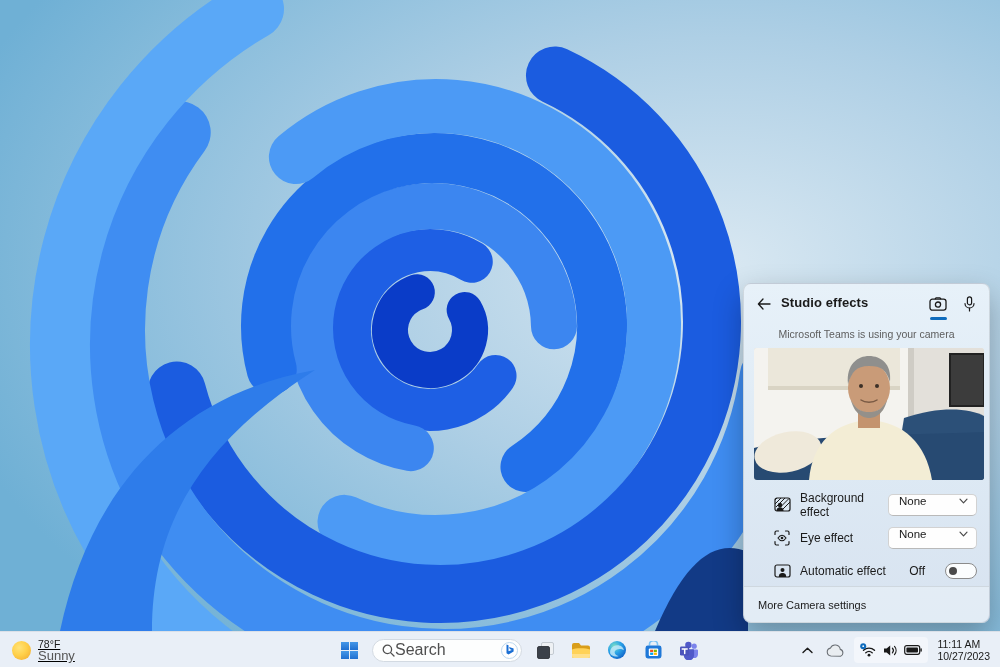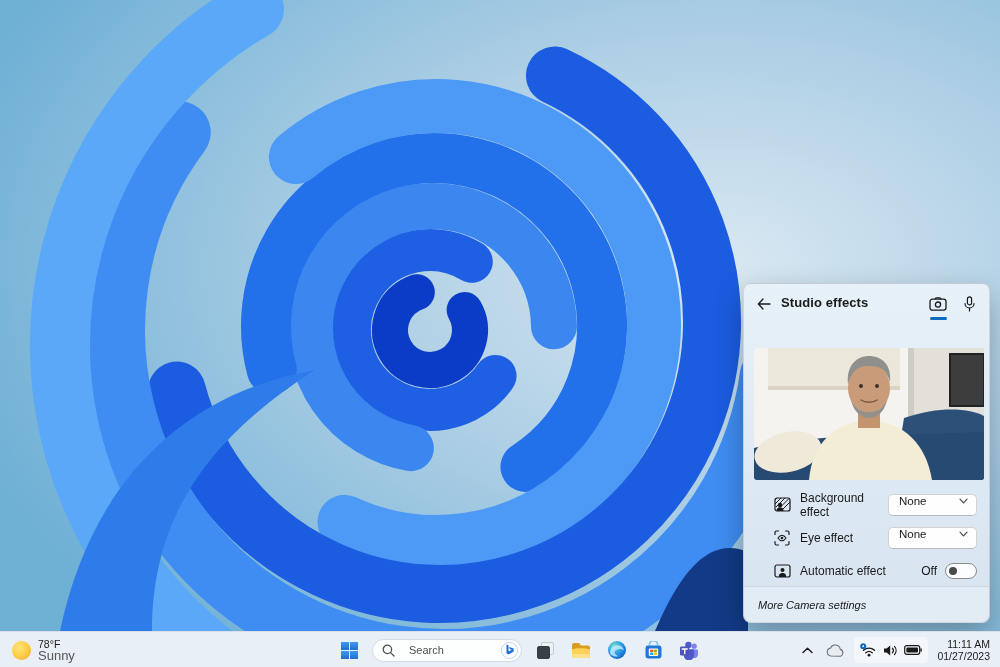--- a/index.html
+++ b/index.html
@@ -31,61 +31,61 @@
     border-radius:3px; overflow:hidden; background:#e7e4de; }
   .rows { position:absolute; left:0; top:204px; width:100%; }
   .row { position:absolute; left:30px; right:12px; height:33px; display:flex; align-items:center; }
   .row-0 { top:0; } .row-1 { top:33px; } .row-2 { top:66px; }
   .row-icon { width:17px; height:17px; margin-right:9px; flex:none; display:flex; align-items:center; }
   .row-label { font-size:12px; color:#1a1a1a; flex:1; }
   .dropdown { width:89px; height:22px; background:#fefefe; border:1px solid #d2d2d2;
     border-bottom-color:#b9b9b9; border-radius:5px; display:flex; align-items:center;
     padding:0 8px 8px 10px; cursor:pointer; }
   .dropdown-value { flex:1; font-size:11.5px; color:#1a1a1a; }
-  .toggle-wrap { display:flex; align-items:center; gap:8px; }
+  .toggle-wrap { display:flex; align-items:center; gap:20px; }
   .toggle-label { font-size:12px; color:#1a1a1a; }
   .toggle { width:32px; height:16px; border-radius:9px; border:1px solid #8b8b8b;
     background:#fbfdfe; position:relative; cursor:pointer; }
   .toggle-knob { position:absolute; left:3px; top:3px; width:8px; height:8px; border-radius:50%; background:#4a4a4a; }
   .fly-footer { position:absolute; left:0; bottom:0; width:100%; height:36px;
     border-top:1px solid rgba(0,0,0,.09); display:flex; align-items:center; padding:0 14px;
-    border-radius:0 0 8px 8px; background:rgba(240,246,251,.45);font-style:italic; }
+    border-radius:0 0 8px 8px; background:rgba(240,246,251,.45); }
   .footer-link { font-size:11px; color:#1a1a1a; cursor:pointer; }
 
   
   .taskbar { position:absolute; left:0; top:631px; width:1000px; height:36px;
     background:#e9eff7; border-top:1px solid rgba(0,0,0,.06); }
   .widget { position:absolute; left:4px; top:0; height:36px; display:flex; align-items:center;
     padding:0 8px; gap:7px; border-radius:4px; cursor:pointer; }
   .sun { width:19px; height:19px; border-radius:50%;
     background:radial-gradient(circle at 38% 35%, #ffe378 0%, #ffd04a 45%, #f2a72b 100%); }
-  .weather-text { display:flex; flex-direction:column; justify-content:center; }
+  .weather-text { display:flex; flex-direction:column; justify-content:center;text-decoration:underline; }
   .weather-temp { font-size:10.5px; color:#1a1a1a; line-height:12px; }
   .weather-cond { font-size:13px; color:#555; line-height:12px; }
 
   .tb-center { position:absolute; left:336px; top:0; height:36px; display:flex; align-items:center; gap:10px; }
   .tb-btn { width:26px; height:26px; border-radius:4px; display:flex; align-items:center;
     justify-content:center; cursor:pointer; }
   .start-logo { width:17px; height:17px; display:grid; grid-template-columns:8px 8px;
     grid-template-rows:8px 8px; gap:1px; }
   .start-logo span { background:linear-gradient(180deg,#4497e8,#1f6fd0); }
   .search-pill { width:150px; height:23px; border-radius:12px; background:#fdfefe;
     border:1px solid #d3dae2; display:flex; align-items:center; padding:0 3px 0 9px; cursor:text; }
-  .search-input { flex:1; border:none; outline:none; background:transparent; font-size:11px;
-    color:#444; margin-left:14px; min-width:0; font-family:"Liberation Sans",sans-serif; }
+  .search-input { flex:1; border:none; outline:none; background:transparent; font-size:16px;
+    color:#444; margin-left:0; min-width:0; font-family:"Liberation Sans",sans-serif; }
   .search-input::placeholder { color:#4f4f4f; opacity:1; }
   .bing-badge { width:17px; height:17px; border-radius:50%; background:#fff; border:1px solid #bcd7ee;
     display:flex; align-items:center; justify-content:center; flex:none; }
 
   .tray { position:absolute; right:2px; top:0; height:36px; display:flex; align-items:center; gap:5px; }
   .tray-btn { height:28px; display:flex; align-items:center; justify-content:center;
     border-radius:4px; cursor:pointer; padding:0 4px; }
   .tray-group { display:flex; align-items:center; gap:6px; background:rgba(255,255,255,.45);
     border-radius:4px; padding:0 6px; height:26px; cursor:pointer; }
-  .clock { display:flex; flex-direction:column; align-items:flex-end; justify-content:center;
+  .clock { display:flex; flex-direction:column; justify-content:center;
     padding:0 8px 0 4px; cursor:pointer; }
   .clock-time, .clock-date { font-size:10.5px; color:#1a1a1a; line-height:12.5px; }
 </style>
 </head>
 <body>
 
 <div class="stage">
 
   <div class="desktop">
     <svg width="1000" height="631" viewBox="0 0 1000 631">
@@ -130,20 +130,21 @@
       <div class="tab-btn tab-mic">
         <svg width="11" height="16" viewBox="0 0 11 16">
           <rect x="3.4" y="0.8" width="4.2" height="8" rx="2.1" fill="none" stroke="#1a1a1a" stroke-width="1.2"></rect>
           <path d="M1 7.5 a4.5 4.5 0 0 0 9 0" fill="none" stroke="#1a1a1a" stroke-width="1.2" stroke-linecap="round"></path>
           <line x1="5.5" y1="12.2" x2="5.5" y2="15" stroke="#1a1a1a" stroke-width="1.2" stroke-linecap="round"></line>
         </svg>
       </div>
       <div class="tab-underline"></div>
     </div>
 
+    <div class="fly-caption">Microsoft Teams is using your camera</div>
 
     <div class="video-preview">
       <svg width="230" height="132" viewBox="0 0 230 132">
         <rect width="230" height="132" fill="#e3e0da"></rect>
         <rect x="0" y="0" width="158" height="110" fill="#f4f3ef"></rect>
         <rect x="14" y="0" width="132" height="40" fill="#ebe7da"></rect>
         <rect x="14" y="38" width="132" height="4" fill="#d9d4c4"></rect>
         <rect x="154" y="0" width="6" height="110" fill="#cfccc5"></rect>
         <rect x="196" y="6" width="34" height="52" fill="#3c3c3c" stroke="#222" stroke-width="2"></rect>
         <path d="M150 70 C185 58 215 60 230 68 L230 132 L140 132 Z" fill="#2c5078"></path>
@@ -330,17 +331,17 @@
           <path d="M9.4 4.2 a3.4 3.4 0 0 1 0 4.6 M11.5 2.4 a6.2 6.2 0 0 1 0 8.2" fill="none" stroke="#1a1a1a" stroke-width="1.2" stroke-linecap="round"></path>
         </svg>
         <svg width="18" height="10" viewBox="0 0 18 10">
           <rect x="0.7" y="0.7" width="15" height="8.6" rx="2" fill="none" stroke="#1a1a1a" stroke-width="1.2"></rect>
           <rect x="2.4" y="2.4" width="11.6" height="5.2" rx="1" fill="#1a1a1a"></rect>
           <rect x="16.4" y="3.2" width="1.4" height="3.6" rx="0.7" fill="#1a1a1a"></rect>
         </svg>
       </div>
       <div class="clock">
         <span class="clock-time">11:11 AM</span>
-        <span class="clock-date">01/27/2023</span>
+        <span class="clock-date">10/27/2023</span>
       </div>
     </div>
   </div>
 </div>
 
 </body></html>

